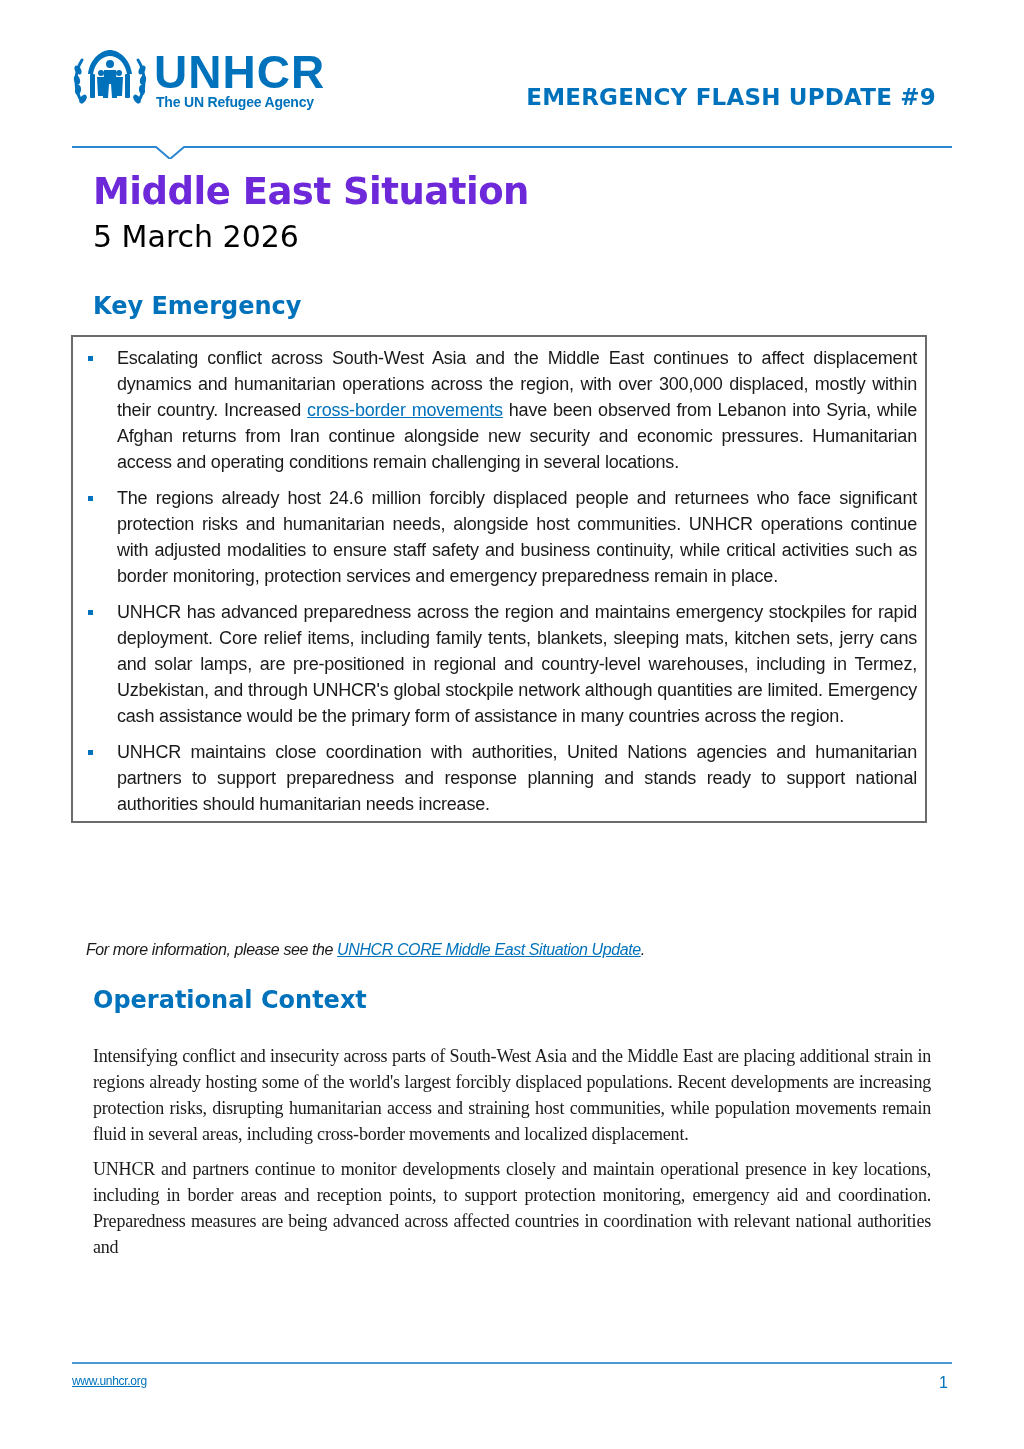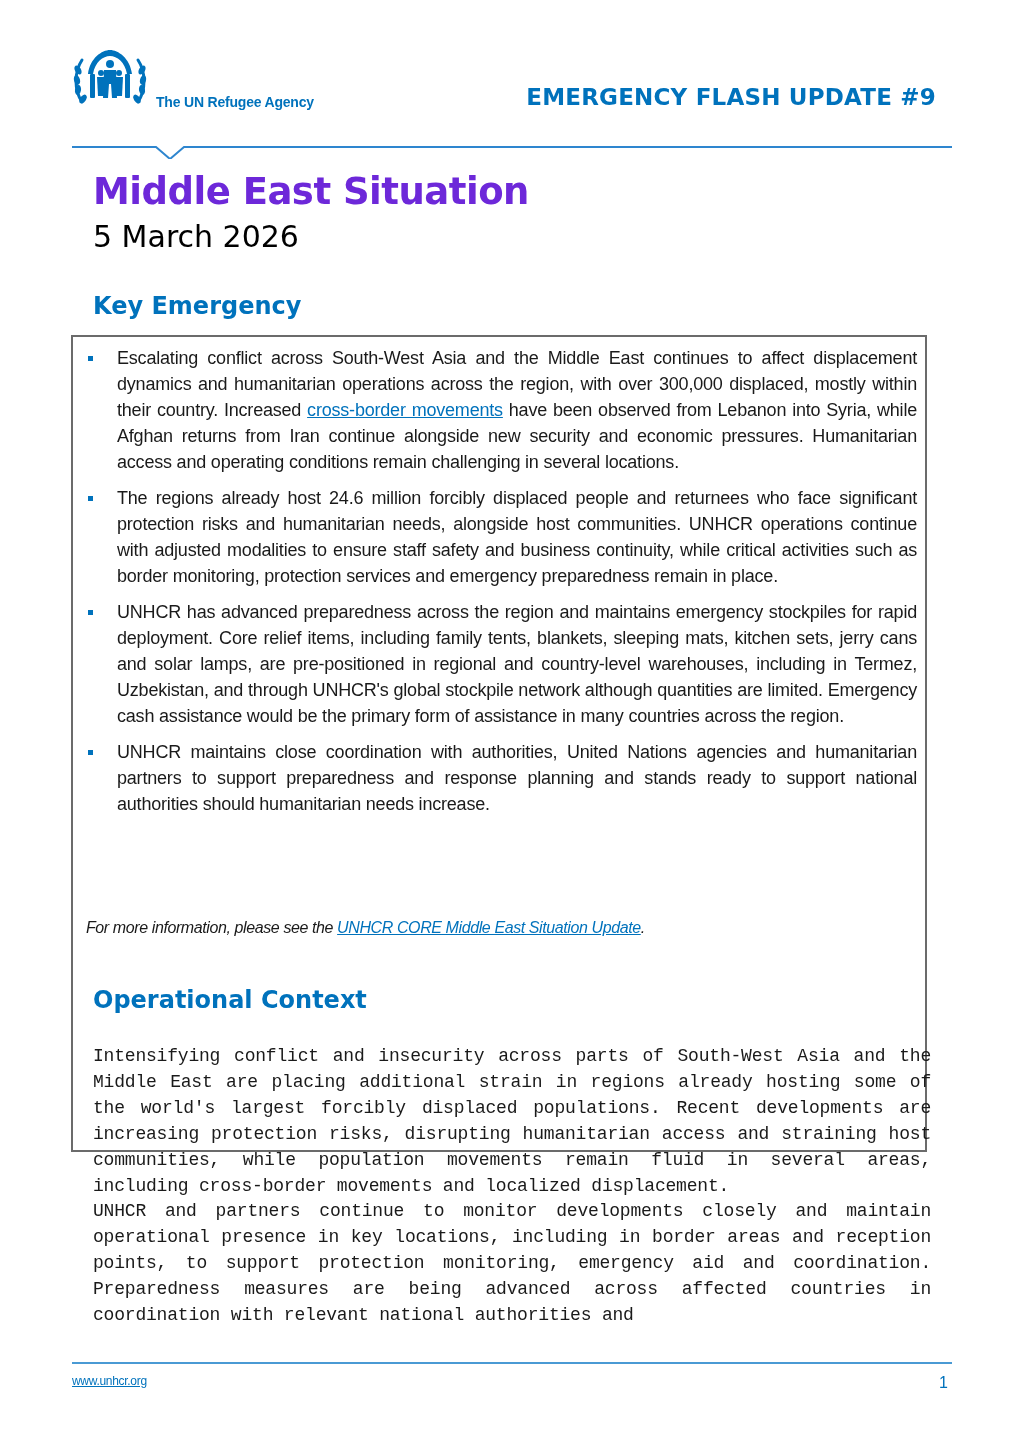--- a/index.html
+++ b/index.html
@@ -21,35 +21,35 @@
   .doc-title { position: absolute; left: 93px; top: 170px; font-family: "DejaVu Sans", sans-serif;
                font-weight: bold; font-size: 37px; color: #6d28d9; letter-spacing: -0.5px; }
   .doc-date { position: absolute; left: 93px; top: 219px; font-family: "DejaVu Sans", sans-serif;
               font-size: 30px; color: #000000; }
 
   .section-heading { position: absolute; left: 93px; font-family: "DejaVu Sans", sans-serif;
                      font-weight: bold; font-size: 24px; color: #0072bc; }
   .h-key { top: 292px; }
   .h-ctx { top: 986px; }
 
-  .highlights-box { position: absolute; left: 71px; top: 335px; width: 856px; height: 817px;
+  .highlights-box { position: absolute; left: 71px; top: 335px; width: 856px; height: 488px;
                     border: 2px solid #6b6b6b; box-sizing: border-box; }
   .hl-list { list-style: none; margin: 0; padding: 0; position: absolute; left: 12px; top: 8px; width: 832px; }
   .hl-item { position: relative; padding-left: 32px; margin-bottom: 10px;
              font-family: "Liberation Sans", sans-serif; font-size: 18px; line-height: 26px;
              text-align: justify; color: #1a1a1a; letter-spacing: -0.2px; }
   .hl-bullet { position: absolute; left: 3px; top: 11px; width: 5px; height: 5px; background: #0072bc; }
   a.link { color: #0072bc; text-decoration: underline; }
-  .more-info { position: absolute; left: 13px; top: 582px; font-family: "Liberation Sans", sans-serif;
+  .more-info { position: absolute; left: 13px; top: 604px; font-family: "Liberation Sans", sans-serif;
                font-style: italic; font-size: 16px; color: #1a1a1a; letter-spacing: -0.4px; }
 
-  .ctx-para { position: absolute; left: 93px; width: 838px; font-family: Liberation Mono, monospace;
+  .ctx-para { position: absolute; left: 93px; width: 838px; font-family: Liberation Serif, serif;
               font-size: 18px; line-height: 26px; text-align: justify; color: #1a1a1a; letter-spacing: -0.2px; margin: 0; }
   .p1 { top: 1043px; }
-  .p2 { top: 1198px; }
+  .p2 { top: 1156px; }
 
   .footer-rule { position: absolute; left: 72px; top: 1362px; width: 880px; height: 2px; background: #4a9ad4; }
   .footer-link { position: absolute; left: 72px; top: 1374px; font-family: "Liberation Sans", sans-serif;
                  font-size: 12px; color: #0072bc; text-decoration: underline; letter-spacing: -0.3px; }
   .page-num { position: absolute; right: 76px; top: 1374px; font-family: "Liberation Sans", sans-serif;
               font-size: 16px; color: #0072bc; }
 </style>
 </head>
 <body>
 
@@ -72,20 +72,21 @@
       <rect x="18" y="28" width="5" height="24" rx="1"></rect>
       <rect x="53" y="28" width="5" height="24" rx="1"></rect>
       <circle cx="38" cy="18" r="4"></circle>
       <path d="M32 24 L44 24 L45 52 L40 52 L39 38 L37 38 L36 52 L31 52 Z"></path>
       <circle cx="29" cy="27" r="3"></circle>
       <path d="M25 31 L33 31 L33 50 L26 50 Z"></path>
       <circle cx="47" cy="27" r="3"></circle>
       <path d="M43 31 L51 31 L50 50 L43 50 Z"></path>
     </g>
   </svg>
+  <div class="logo-word">UNHCR</div>
   <div class="logo-tag">The UN Refugee Agency</div>
 </div>
 
 <div class="flash-title">EMERGENCY FLASH UPDATE #9</div>
 
 <svg class="header-rule" viewBox="0 0 880 14" preserveAspectRatio="none">
   <polyline points="0,2 84,2 98,14 112,2 880,2" fill="none" stroke="#2e86cf" stroke-width="2"></polyline>
 </svg>
 
 <div class="doc-title">Middle East Situation</div>

